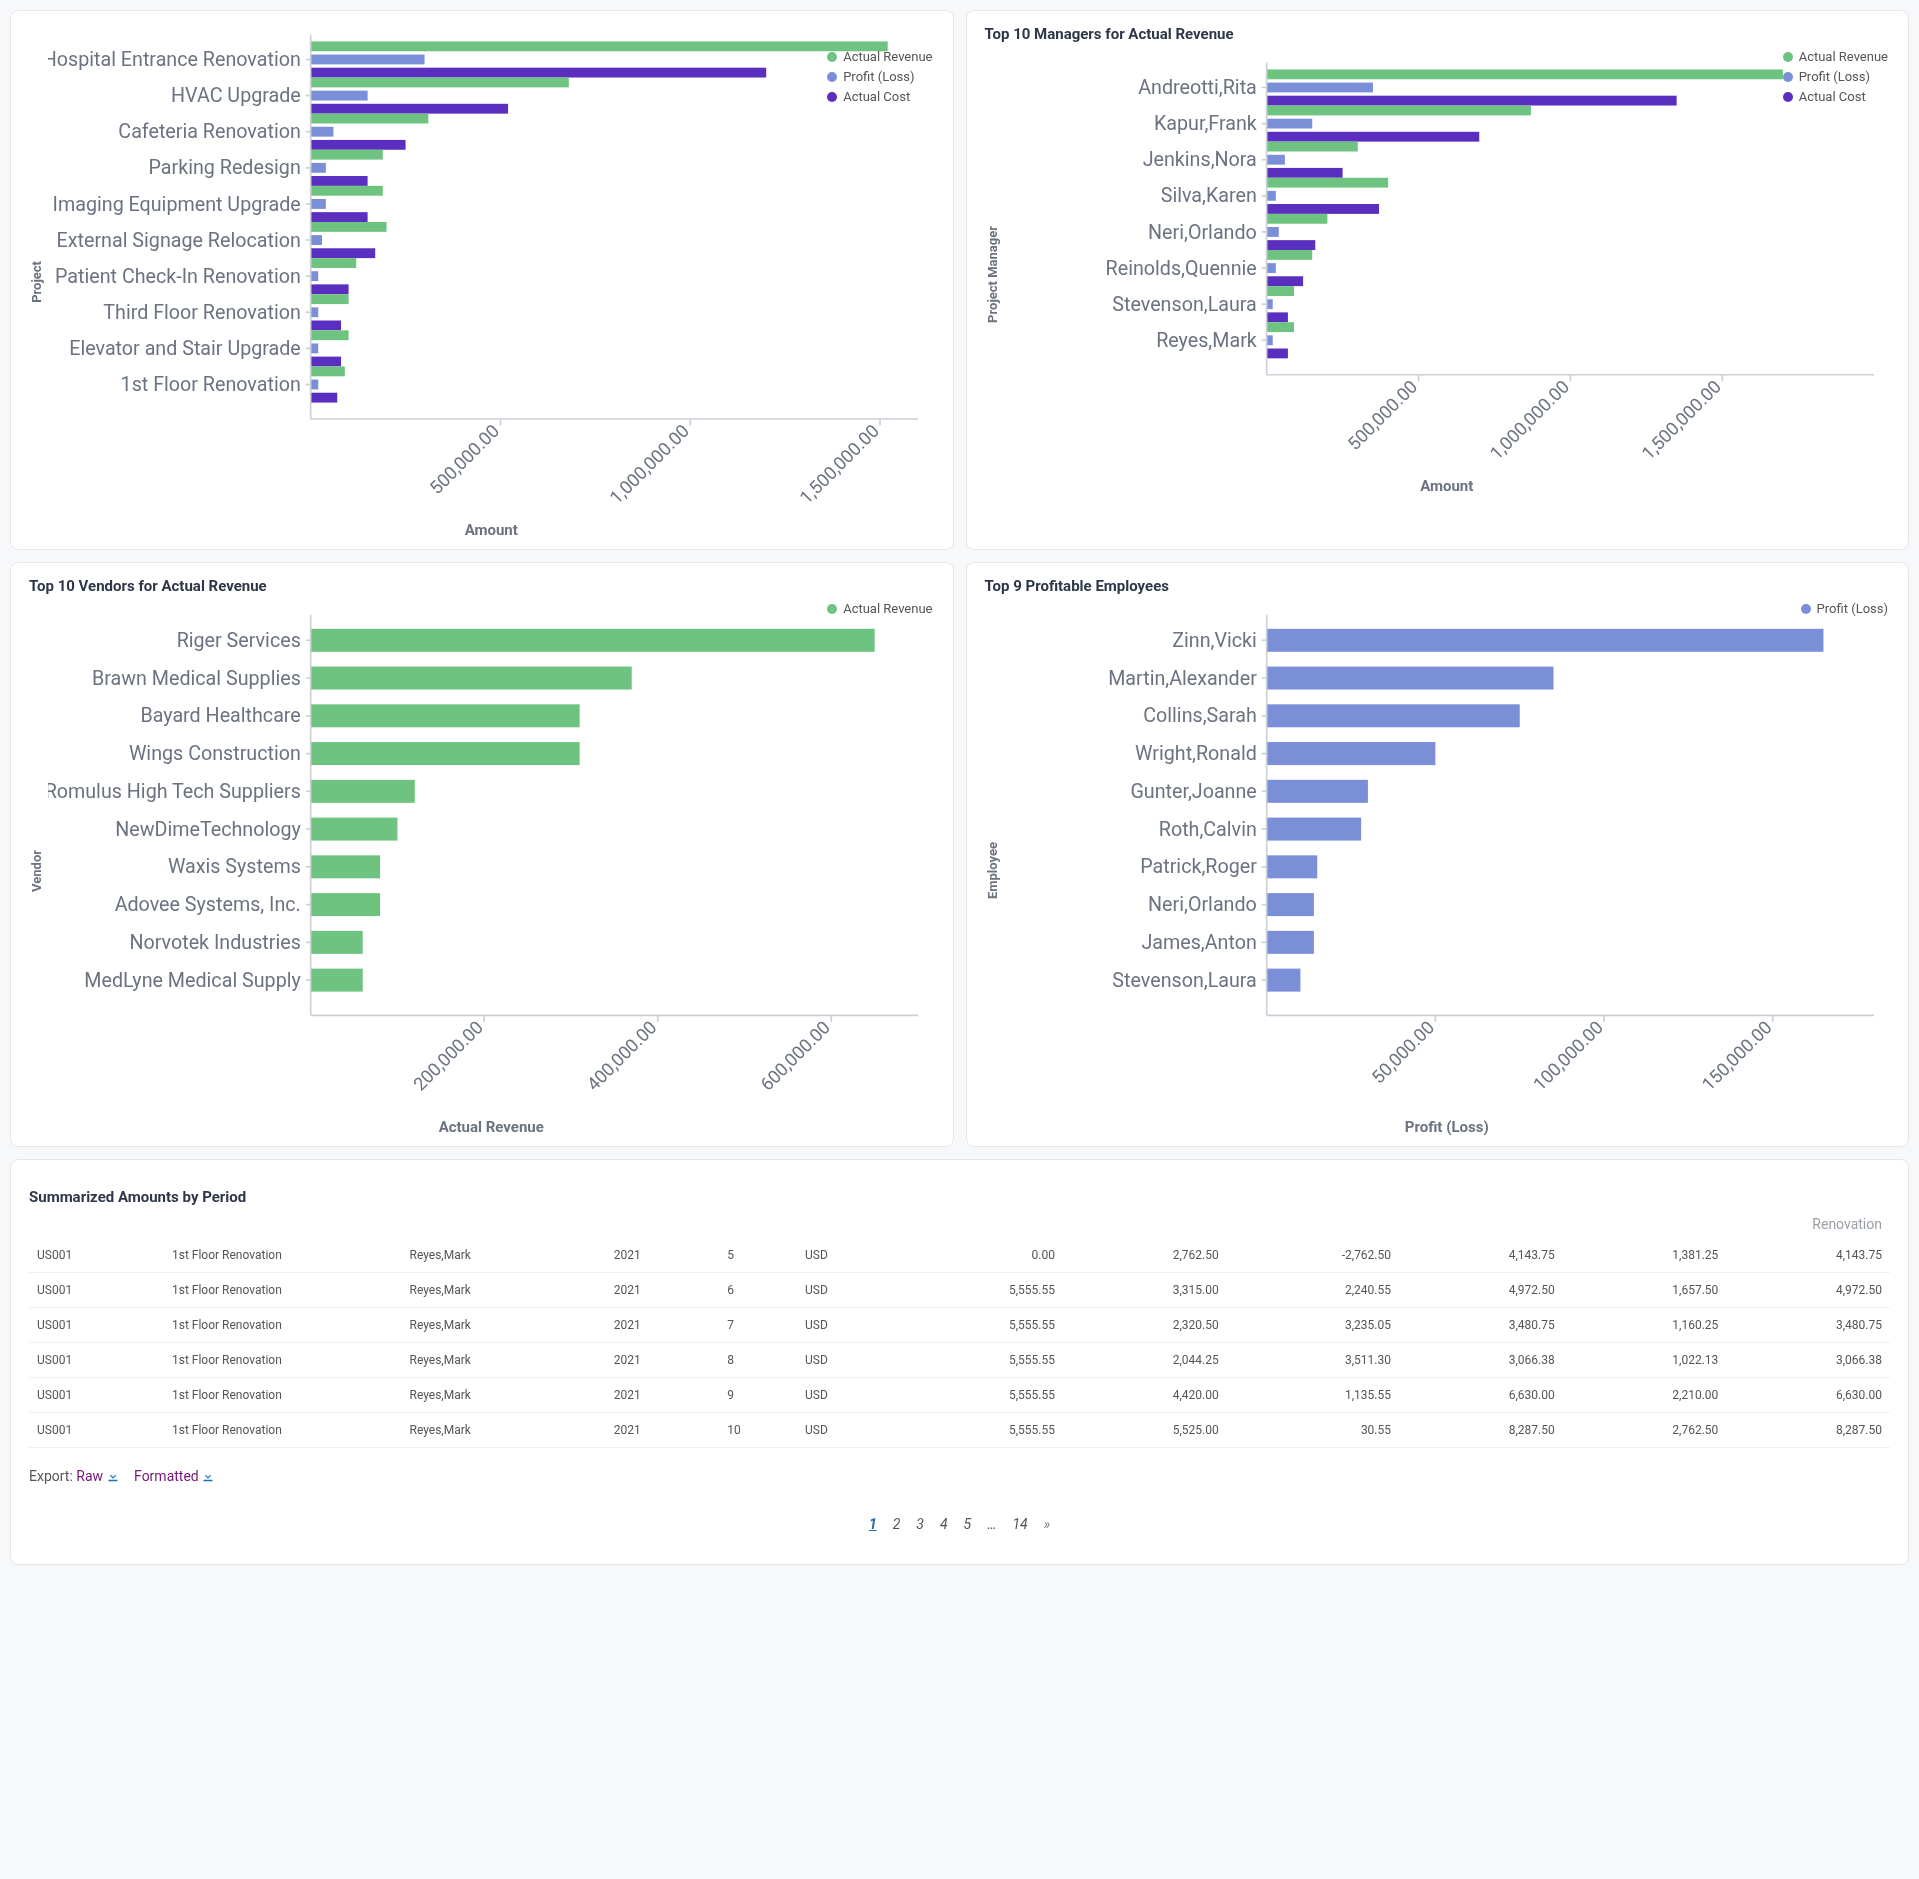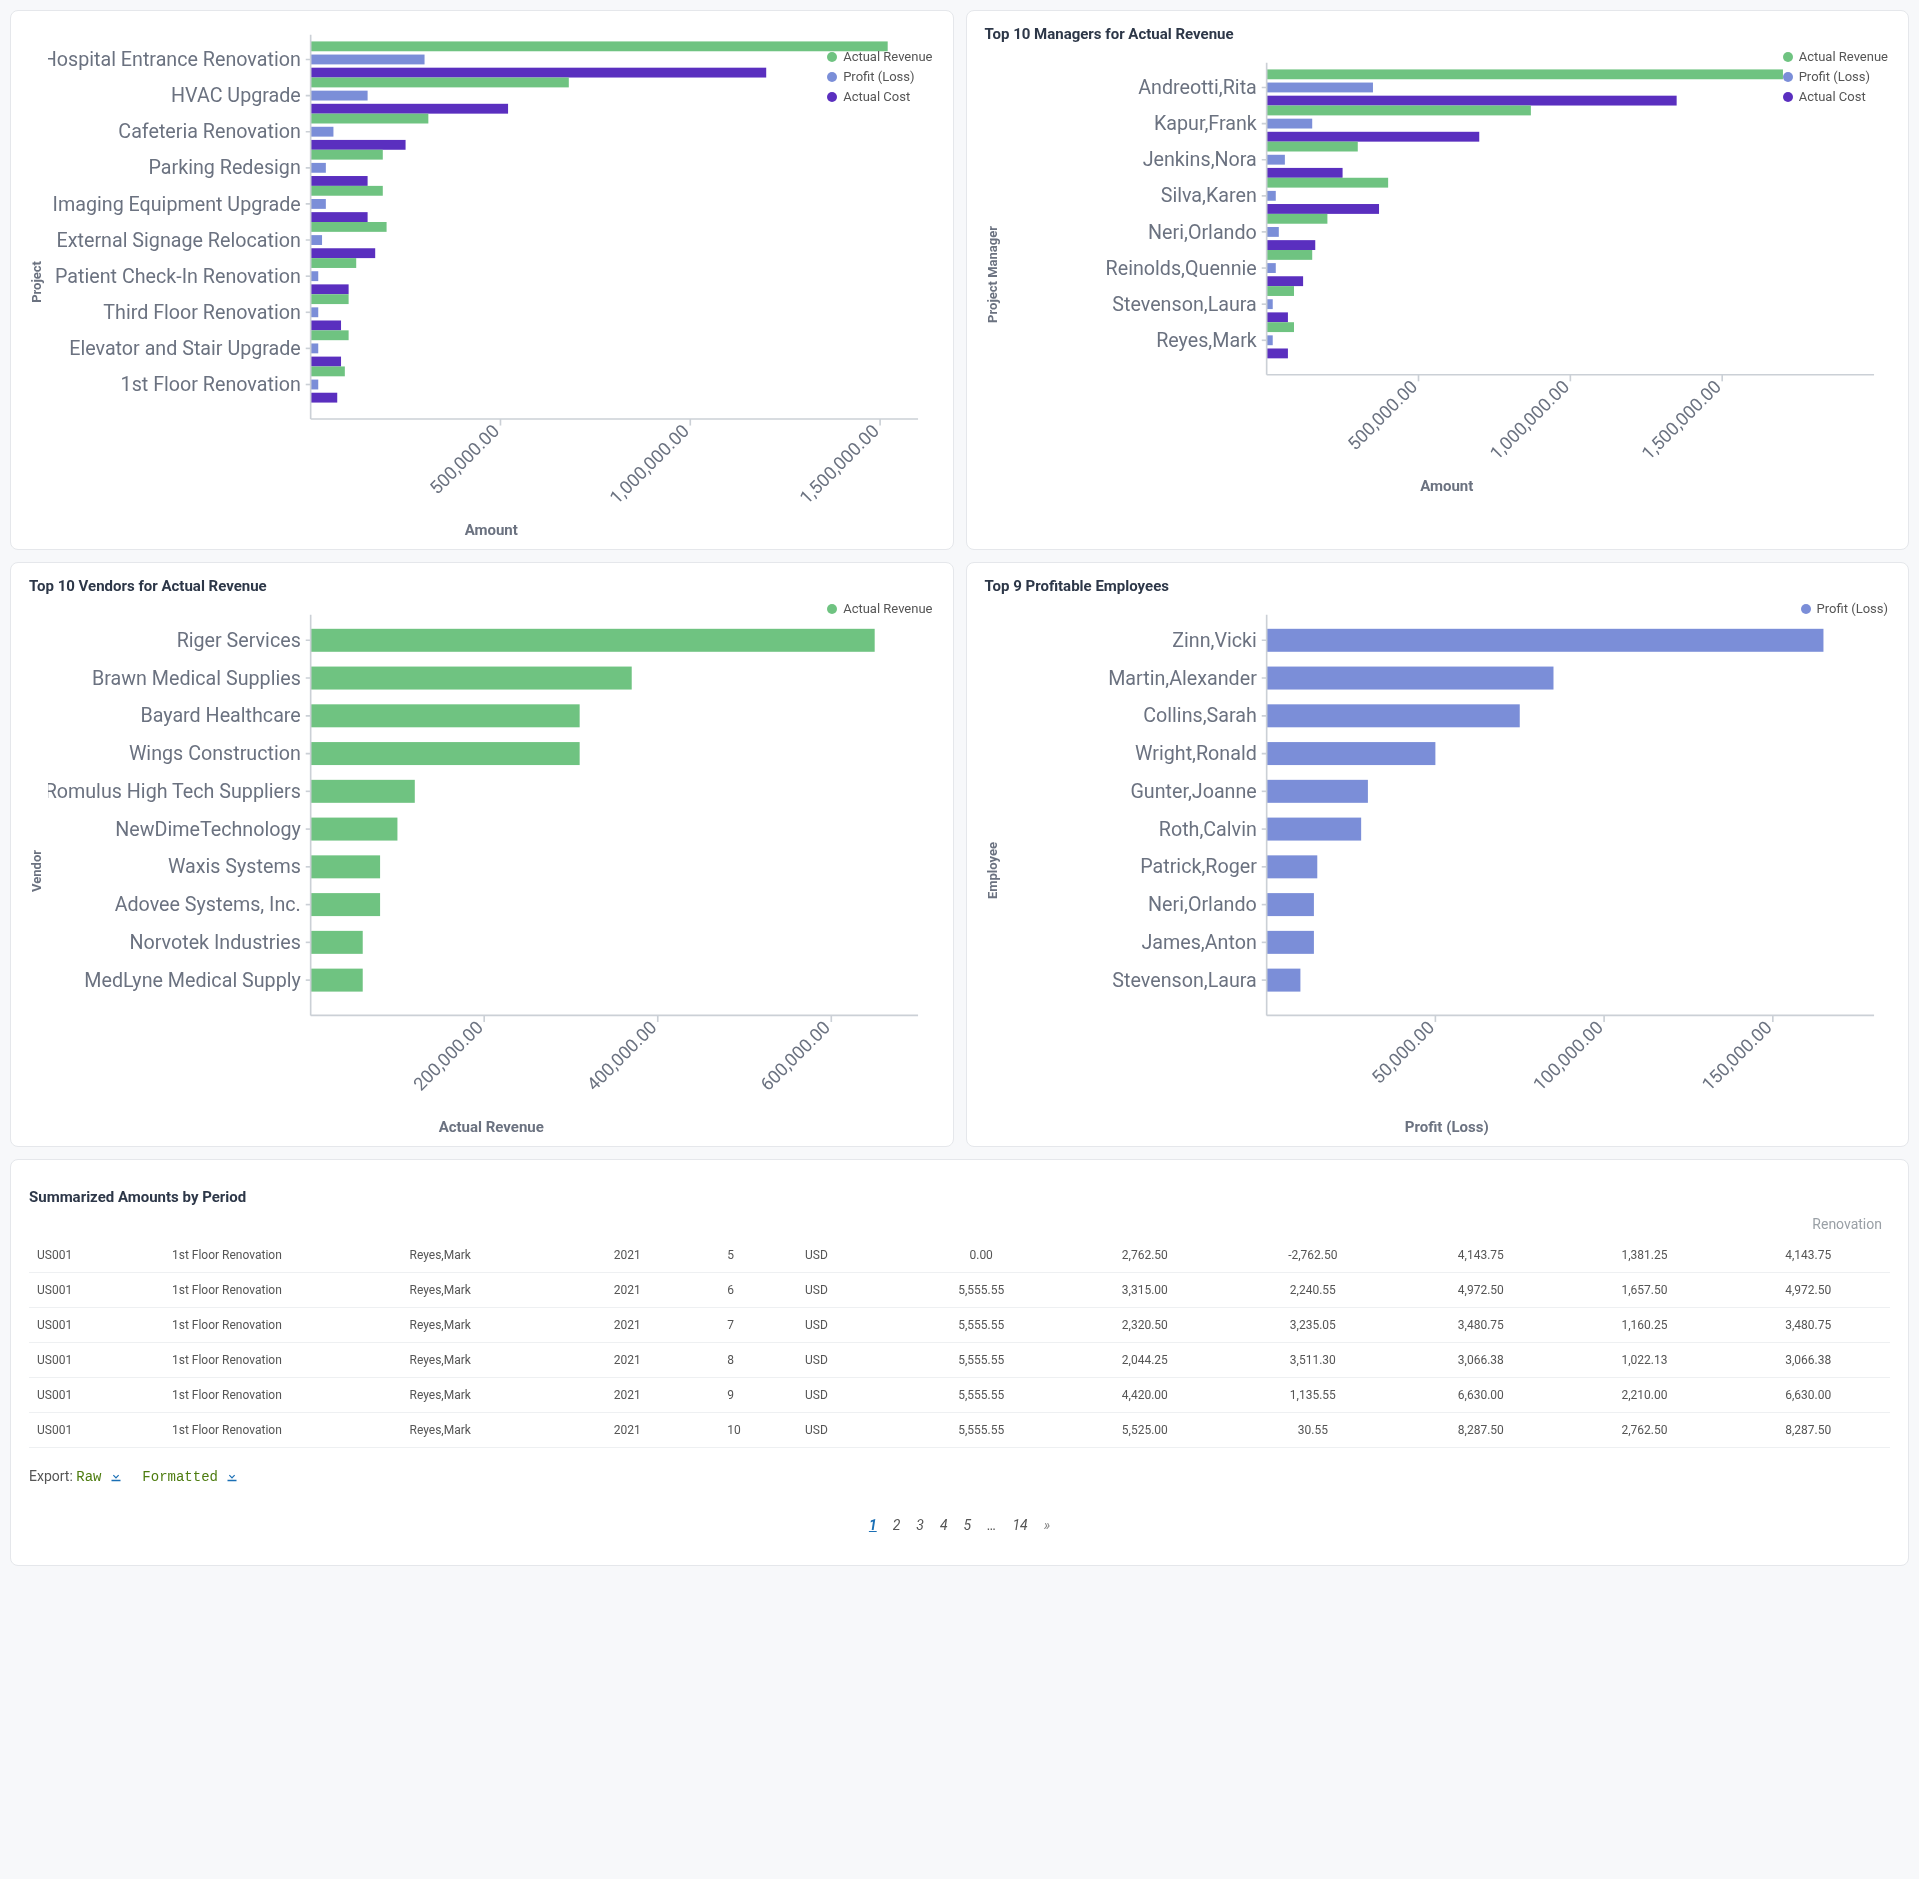--- a/index.html
+++ b/index.html
@@ -63,24 +63,24 @@
     text-align: center;
     font-size: 15px;
     font-weight: 700;
     color: #6b7280;
     margin-top: 4px;
   }
   
   .table-card { padding: 28px 18px; }
   .tbl { width: 100%; border-collapse: collapse; font-size: 12px; color: #555; }
   .tbl td { padding: 10px 8px; border-bottom: 1px solid #eef0f2; vertical-align: top; }
-  .tbl td.num { text-align: center; }
+  .tbl td.num { text-align: right; }
   .partial { color:#9aa0a6; padding:0 8px 6px 8px;text-align:right; }
   .export-row { margin-top: 20px; color:#555; font-size:14px; }
-  .export-row a { color:#4d7c0f; text-decoration:none; margin-right:12px; cursor:pointer;font-family:Liberation Mono, monospace; }
+  .export-row a { color:#701a75; text-decoration:none; margin-right:12px; cursor:pointer; }
   .pagination { text-align:center; margin-top:28px; font-size:14px;font-style:italic; }
   .pagination span { display:inline-block; padding:4px 8px; color:#555; cursor:pointer; }
   .pagination span.active { color:#1a6fb5; font-weight:700; text-decoration:underline; }
   .pagination span.nav { color:#888; }
   .dl-icon { display:inline-block; width:12px; height:12px; vertical-align:-1px; }
 </style>
 </head>
 <body>
 
 <div class="grid" id="charts-grid">

